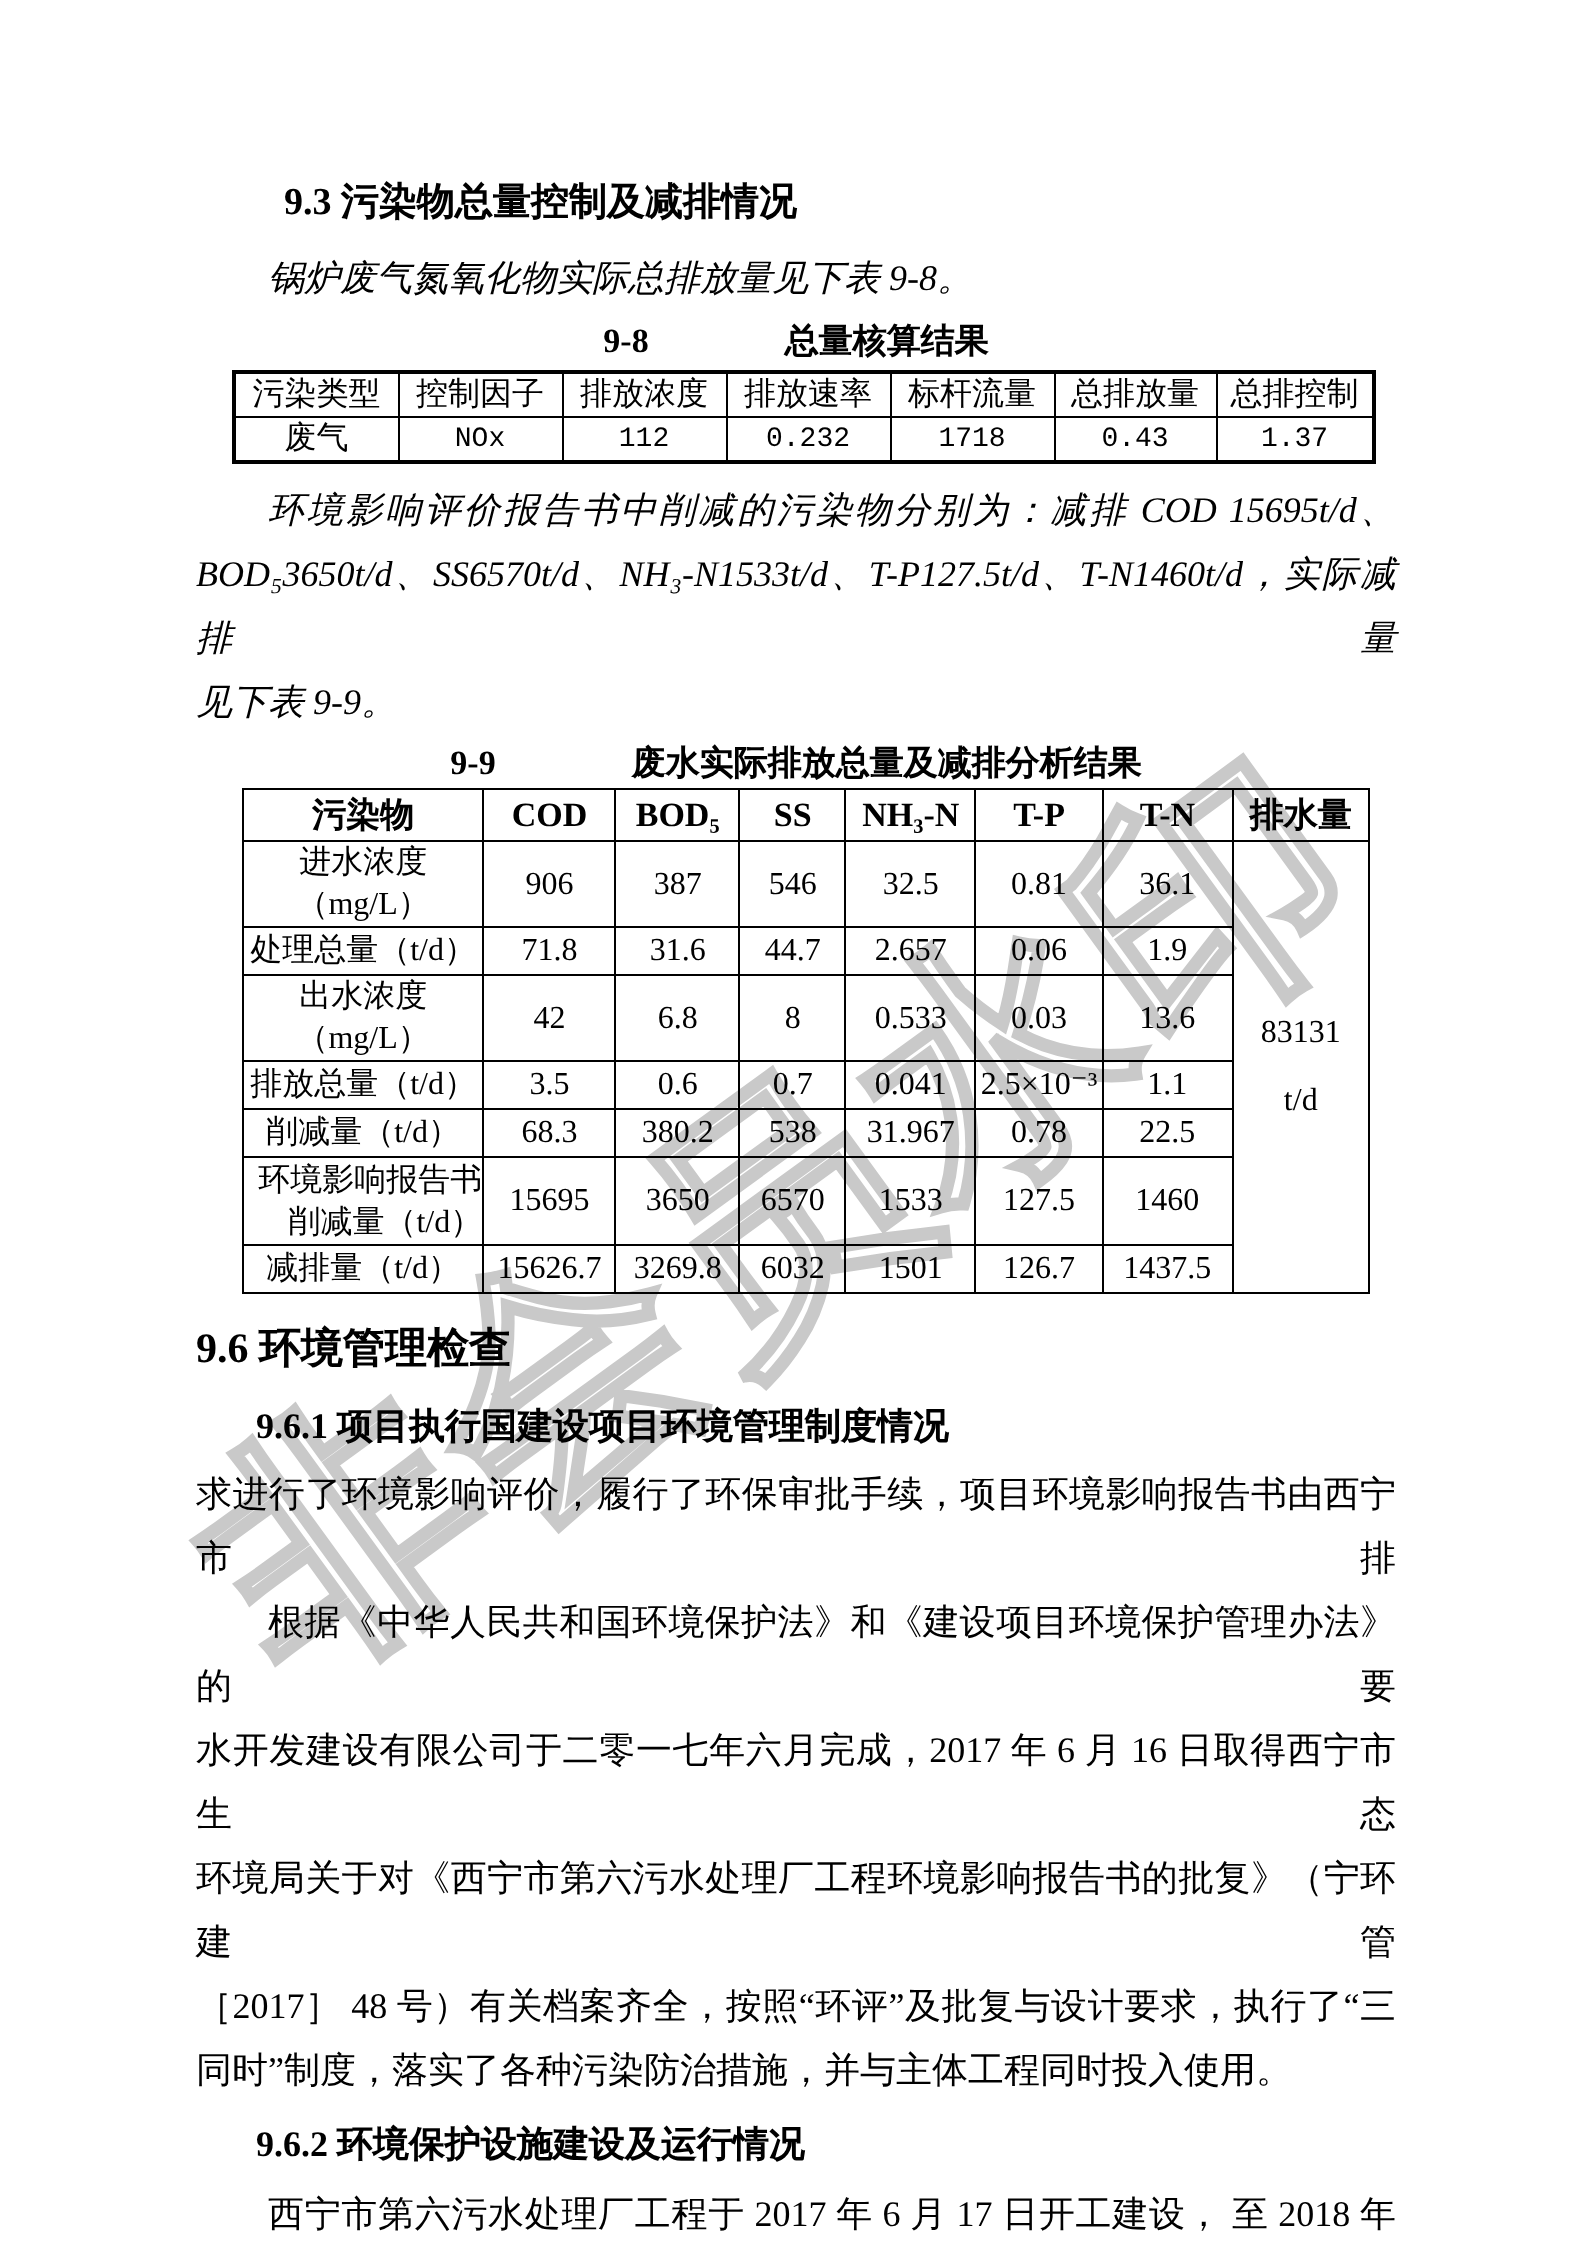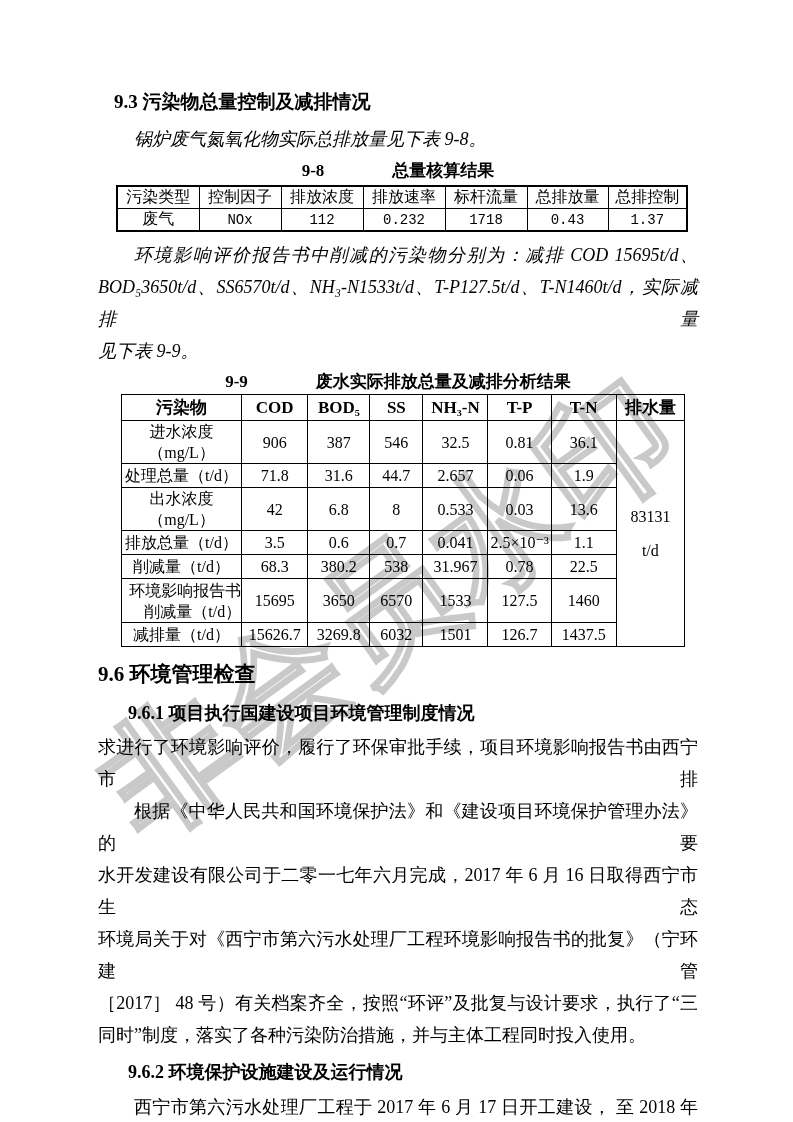--- a/index.html
+++ b/index.html
@@ -31,21 +31,21 @@
     z-index: 0;
     pointer-events: none;
   }
   .content {
     position: absolute;
     inset: 0;
     padding: 90px 95px 0 98px;
     z-index: 1;
   }
   .h1-93 {
-    margin-left: 16px;
+    margin-left: 44px;
     font-size: 19px;
     font-weight: bold;
     line-height: 24px;
   }
   .body-line {
     font-size: 18px;
     line-height: 32px;
   }
   .intro {
     margin-top: 10px;

